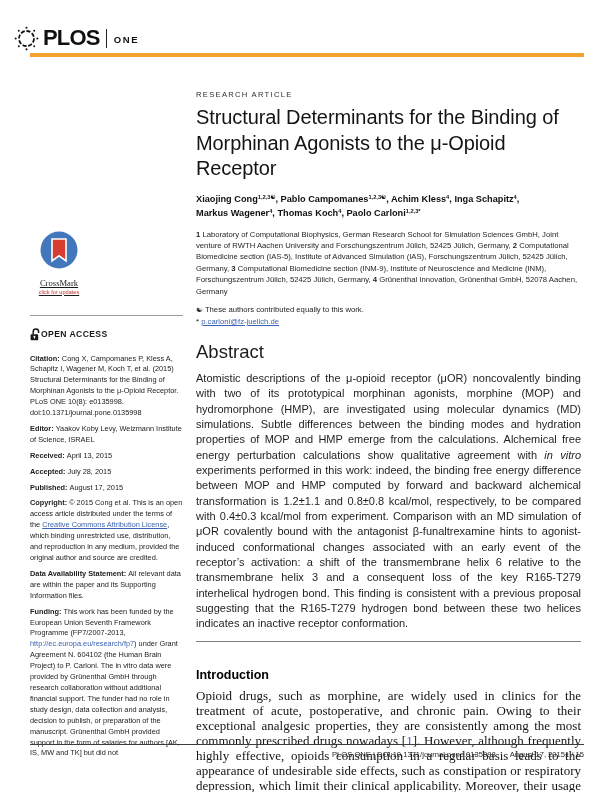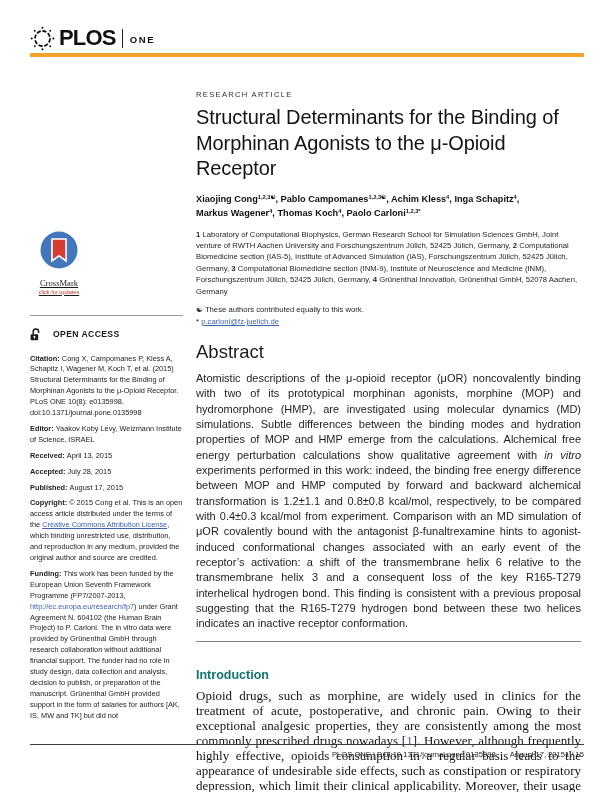--- a/index.html
+++ b/index.html
@@ -9,51 +9,51 @@
     font-family:"Liberation Sans", sans-serif; color:#1a1a1a;
     -webkit-font-smoothing:antialiased;
   }
   .b { font-weight:bold; }
   .i { font-style:italic; }
   .link { color:#3c63af; }
   .u { text-decoration:underline; }
   .sup { font-size:0.62em; position:relative; top:-0.45em; }
 
   
-  .header { position:absolute; left:30px; top:25px; display:flex; align-items:center; }
+  .header { position:absolute; left:14px; top:25px; display:flex; align-items:center; }
   .plos-icon { width:25px; height:25px; margin-right:4px; }
   .plos-word { font-size:22px; font-weight:bold; letter-spacing:-0.8px; color:#101010; }
   .brand-divider { width:1px; height:19px; background:#222; margin:0 7px 0 6px; }
   .plos-one { font-size:9.5px; font-weight:bold; letter-spacing:1.6px; color:#101010; padding-top:2px; }
   .orange-bar { position:absolute; left:30px; top:53px; width:554px; height:4px; background:#f3a22b; }
 
   
   .sidebar { position:absolute; left:30px; top:229px; width:153px; }
   .crossmark { width:58px; text-align:center; cursor:pointer;text-decoration:underline; }
   .crossmark-label { font-family:"Liberation Serif", serif; font-size:8.6px; color:#1a1a1a; margin-top:1px; }
   .crossmark-sub { font-size:5.6px; color:#c4322b; margin-top:0.5px; }
   .sidebar-hr { border:none; border-top:1px solid #9a9a9a; margin:20px 0 0; }
-  .open-access { display:flex; align-items:center; gap:12px; margin-top:12px;
+  .open-access { display:flex; align-items:center; gap:0; margin-top:12px;
                  font-size:8.6px; font-weight:bold; letter-spacing:0.4px; color:#191919; }
   .side-p { font-size:7.35px; line-height:10.9px; color:#222; margin-top:5px; }
   .side-p:first-of-type { margin-top:13px; }
 
   
   .main { position:absolute; left:196px; top:90px; width:385px; }
   .kicker { font-size:7.6px; letter-spacing:1.3px; color:#2e2e2e; }
   .title { margin-top:6px; font-size:20px; line-height:25.5px; font-weight:normal;
            letter-spacing:-0.1px; color:#141414; }
   .authors { margin-top:11px; font-size:9.2px; font-weight:bold; line-height:13.5px; color:#111; }
   .affil { margin-top:7px; font-size:7.7px; line-height:11.4px; color:#1f1f1f; }
   .contrib { margin-top:7px; font-size:7.7px; line-height:11px; color:#1f1f1f; }
   .email { margin-top:1px; font-size:7.7px; line-height:11px; }
   .abstract-h { margin-top:14px; font-size:18.5px; font-weight:normal; color:#1d1d1d; }
   .abstract-p { margin-top:8px; font-size:11px; line-height:15.35px; text-align:justify; color:#1e1e1e; }
   .main-hr { border:none; border-top:1px solid #808080; margin-top:9px; }
-  .intro-h { margin-top:26px; font-size:12.5px; font-weight:bold; color:#0f766e; }
+  .intro-h { margin-top:26px; font-size:12.5px; font-weight:bold; color:#000000; }
   .intro-p { margin-top:6px; font-family:"Liberation Serif", serif; font-size:13px;
              line-height:15px; text-align:justify; color:#141414; }
 
   
   .footer { position:absolute; left:30px; top:744px; width:554px;
             border-top:1px solid #3d3d3d; padding-top:5px;
             display:flex; justify-content:flex-end; font-size:7.6px; color:#1f1f1f; }
   .footer-date { margin-left:14px; }
 </style>
 </head>
@@ -99,20 +99,21 @@
     </svg>
     <span>OPEN ACCESS</span>
   </div>
 
   <p class="side-p"><span class="b">Citation: </span><span>Cong X, Campomanes P, Kless A, Schapitz I, Wagener M, Koch T, et al. (2015) Structural Determinants for the Binding of Morphinan Agonists to the μ-Opioid Receptor. PLoS ONE 10(8): e0135998. doi:10.1371/journal.pone.0135998</span></p>
   <p class="side-p"><span class="b">Editor: </span><span>Yaakov Koby Levy, Weizmann Institute of Science, ISRAEL</span></p>
   <p class="side-p"><span class="b">Received: </span><span>April 13, 2015</span></p>
   <p class="side-p"><span class="b">Accepted: </span><span>July 28, 2015</span></p>
   <p class="side-p"><span class="b">Published: </span><span>August 17, 2015</span></p>
   <p class="side-p"><span class="b">Copyright: </span><span>© 2015 Cong et al. This is an open access article distributed under the terms of the </span><span class="link u">Creative Commons Attribution License</span><span>, which binding unrestricted use, distribution, and reproduction in any medium, provided the original author and source are credited.</span></p>
+  <p class="side-p"><span class="b">Data Availability Statement: </span><span>All relevant data are within the paper and its Supporting Information files.</span></p>
   <p class="side-p"><span class="b">Funding: </span><span>This work has been funded by the European Union Seventh Framework Programme (FP7/2007-2013, </span><span class="link">http://ec.europa.eu/research/fp7</span><span>) under Grant Agreement N. 604102 (the Human Brain Project) to P. Carloni. The in vitro data were provided by Grünenthal GmbH through research collaboration without additional financial support. The funder had no role in study design, data collection and analysis, decision to publish, or preparation of the manuscript. Grünenthal GmbH provided support in the form of salaries for authors [AK, IS, MW and TK] but did not</span></p>
 </div>
 
 <div class="main">
   <div class="kicker">RESEARCH ARTICLE</div>
 
   <h1 class="title"><span>Structural Determinants for the Binding of</span><br>
     <span>Morphinan Agonists to the μ-Opioid Receptor</span>
   </h1>
 

